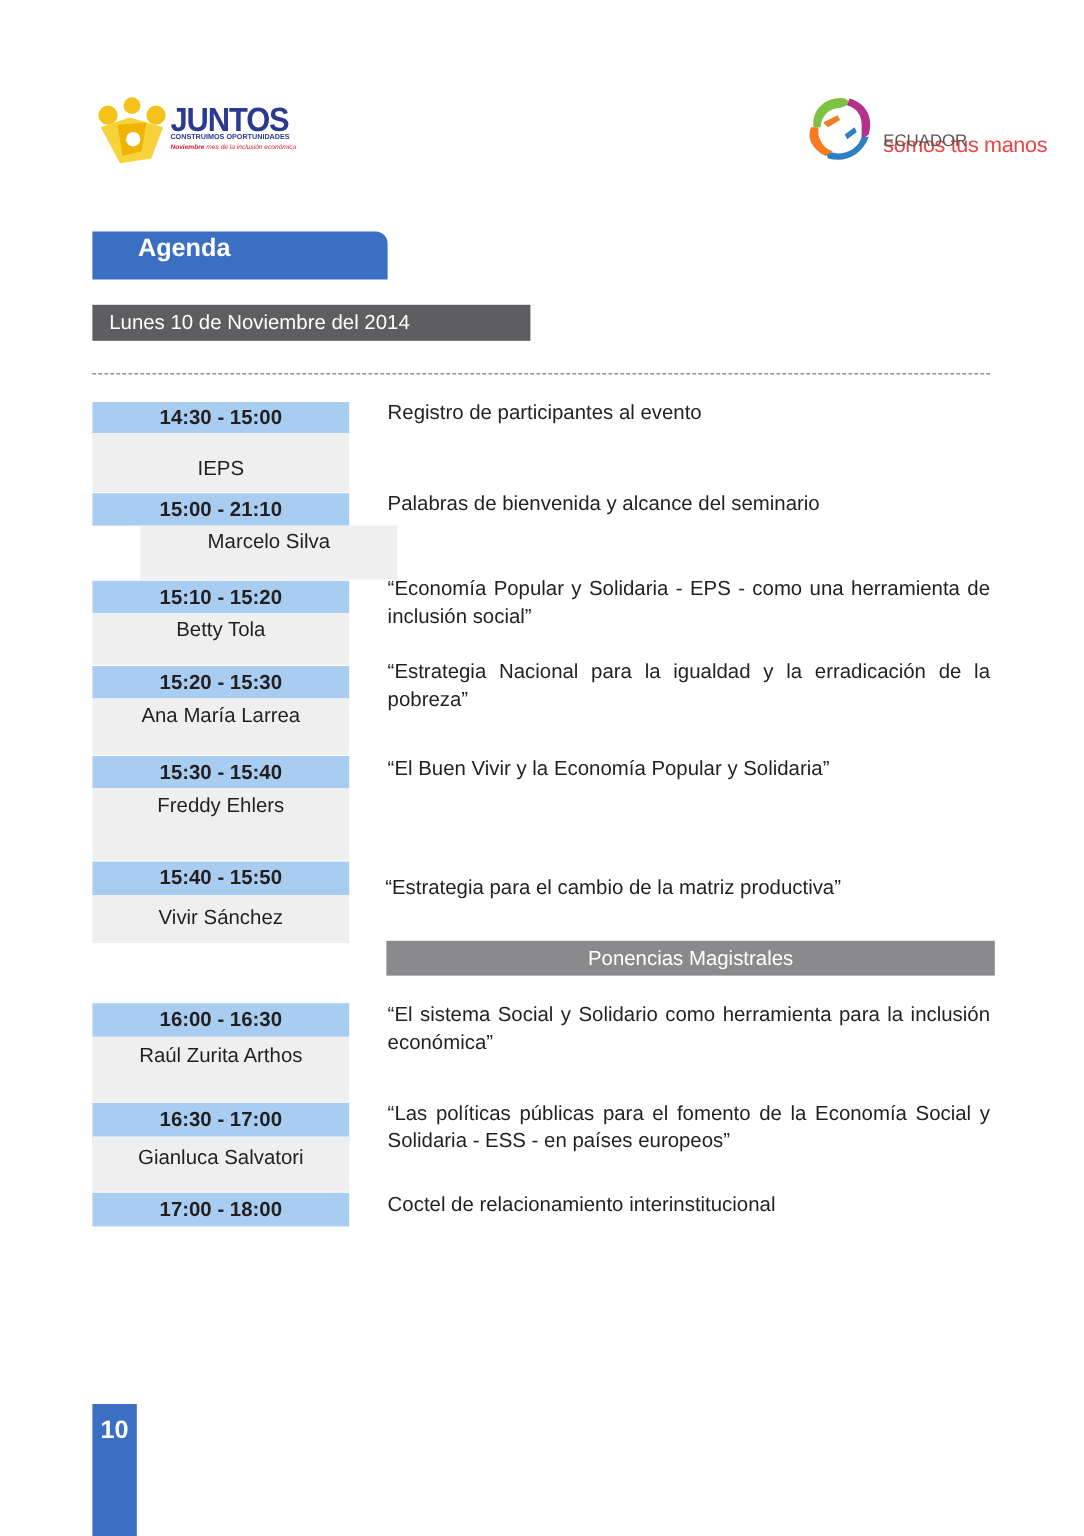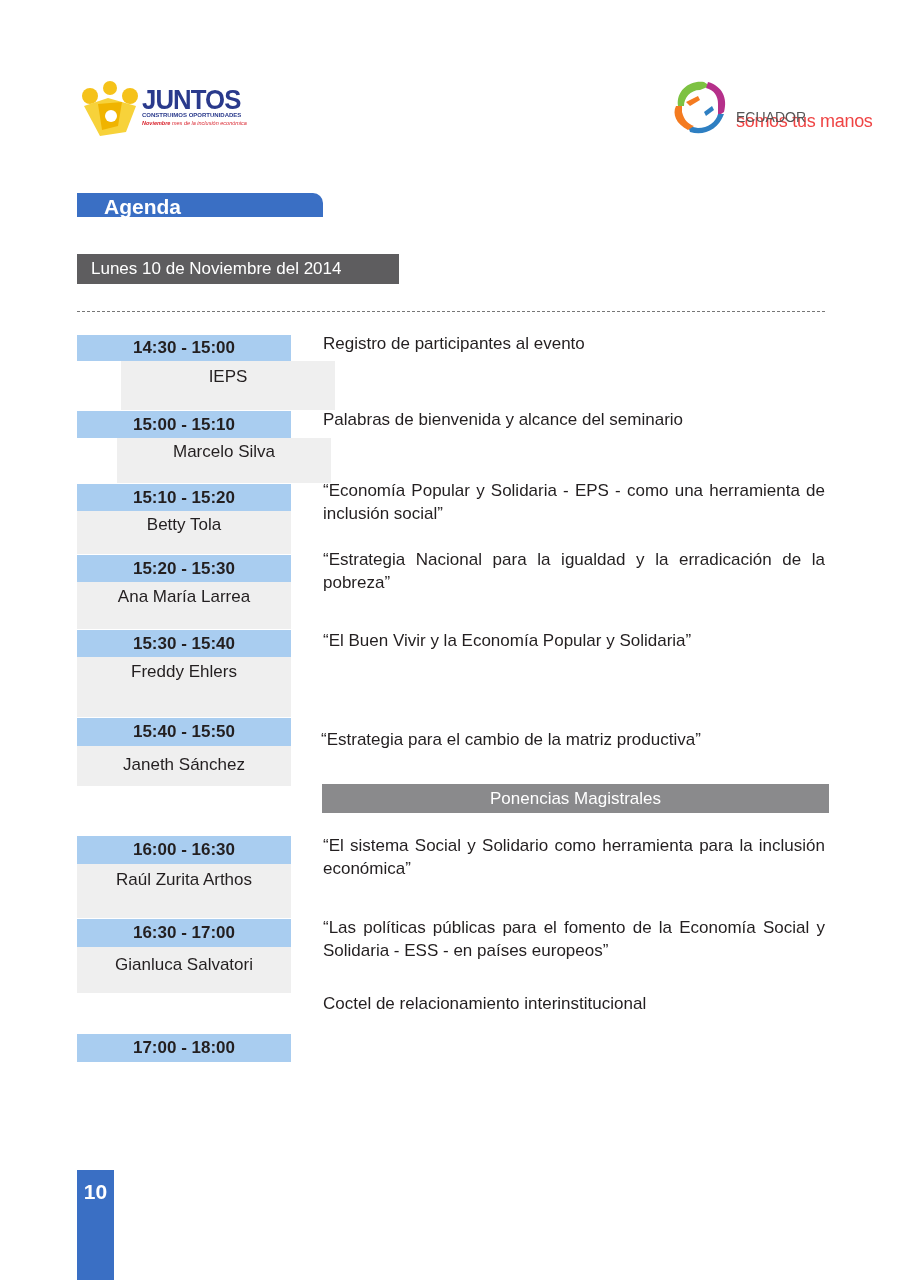--- a/index.html
+++ b/index.html
@@ -8,22 +8,22 @@
   
   .logo-left { left:78px; top:80px; width:155px; height:56px; }
   .juntos-title { position:absolute; left:64px; top:4px; font-weight:bold; font-size:28px; color:#2a3a8c; letter-spacing:-1px; font-family:"Liberation Sans", sans-serif; transform:scaleX(0.92); transform-origin:left; }
   .juntos-sub { position:absolute; left:64px; top:32px; font-size:6px; font-weight:bold; color:#2a3a8c; white-space:nowrap; }
   .juntos-tag { position:absolute; left:64px; top:40px; font-size:5.5px; color:#d9232d; font-style:italic; white-space:nowrap; }
   .juntos-tag b { font-weight:bold; }
   .logo-right { left:670px; top:76px; width:160px; height:64px; }
   .somos-line1 { position:absolute; left:66px; top:35px; font-size:18px; color:#ef4444; white-space:nowrap; letter-spacing:-0.3px; }
   .somos-line2 { position:absolute; left:66px; top:33px; font-size:14px; color:#555; white-space:nowrap; letter-spacing:0px; }
   
-  .agenda-tab { left:77px; top:193px; width:246px; height:24px; background:#3a6fc4; border-top-right-radius:10px; color:#fff; font-weight:bold; font-size:21px; line-height:28px; box-sizing:border-box; padding-left:27px; }
-  .date-bar { left:77px; top:254px; width:322px; height:30px; background:#5e5d5f; color:#fff; font-size:17px; line-height:30px; box-sizing:border-box; padding-left:14px; }
+  .agenda-tab { left:77px; top:193px; width:246px; height:40px; background:#3a6fc4; border-top-right-radius:10px; color:#fff; font-weight:bold; font-size:21px; line-height:28px; box-sizing:border-box; padding-left:38px; }
+  .date-bar { left:77px; top:254px; width:365px; height:30px; background:#5e5d5f; color:#fff; font-size:17px; line-height:30px; box-sizing:border-box; padding-left:14px; }
   .dashed { left:77px; top:311px; width:748px; border-top:1px dashed #777; }
   
   .time { position:absolute; left:77px; width:214px; background:#a9cdf0; text-align:center; font-weight:bold; font-size:17px; color:#231f20; }
   .who { position:absolute; left:77px; width:214px; background:#efefef; text-align:center; font-size:17px; color:#231f20; box-sizing:border-box; }
   .desc { position:absolute; left:323px; width:502px; font-size:17px; line-height:23px; text-align:justify; color:#231f20; }
   .section-bar { left:322px; top:784px; width:507px; height:29px; background:#8a8a8c; color:#fff; text-align:center; font-size:17px; line-height:29px; }
   .page-num { left:77px; top:1170px; width:37px; height:110px; background:#3a6fc4; color:#fff; font-weight:bold; font-size:21px; text-align:center; padding-top:10px; box-sizing:border-box; }
 </style>
 </head>
 <body>
@@ -55,50 +55,50 @@
   <div class="somos-line2">ECUADOR</div>
 </div>
 
 <div class="abs agenda-tab">Agenda</div>
 <div class="abs date-bar">Lunes 10 de Noviembre del 2014</div>
 <div class="abs dashed"></div>
 
 <div>
 
   <div class="time" style="top:335px;height:26px;line-height:26px;">14:30 - 15:00</div>
-  <div class="who" style="top:361px;height:49px;padding-top:6px;margin-left:44px;">IEPS</div>
+  <div class="who" style="top:361px;height:49px;padding-top:20px;">IEPS</div>
   <div class="desc" style="top:332px;">Registro de participantes al evento</div>
 
-  <div class="time" style="top:411px;height:27px;line-height:27px;">15:00 - 15:10</div>
+  <div class="time" style="top:411px;height:27px;line-height:27px;">15:00 - 21:10</div>
   <div class="who" style="top:438px;height:45px;padding-top:4px;margin-left:40px;">Marcelo Silva</div>
   <div class="desc" style="top:408px;">Palabras de bienvenida y alcance del seminario</div>
 
   <div class="time" style="top:484px;height:27px;line-height:27px;">15:10 - 15:20</div>
   <div class="who" style="top:511px;height:43px;padding-top:4px;">Betty Tola</div>
   <div class="desc" style="top:479px;">“Economía Popular y Solidaria - EPS - como una herramienta de inclusión social”</div>
 
   <div class="time" style="top:555px;height:27px;line-height:27px;">15:20 - 15:30</div>
   <div class="who" style="top:582px;height:47px;padding-top:5px;">Ana María Larrea</div>
   <div class="desc" style="top:548px;">“Estrategia Nacional para la igualdad y la erradicación de la pobreza”</div>
 
   <div class="time" style="top:630px;height:27px;line-height:27px;">15:30 - 15:40</div>
   <div class="who" style="top:657px;height:60px;padding-top:5px;">Freddy Ehlers</div>
   <div class="desc" style="top:629px;">“El  Buen Vivir y la Economía Popular y Solidaria”</div>
 
   <div class="time" style="top:718px;height:28px;line-height:28px;">15:40 - 15:50</div>
-  <div class="who" style="top:746px;height:40px;padding-top:9px;">Janeth Sánchez</div>
+  <div class="who" style="top:746px;height:40px;padding-top:9px;">Vivir Sánchez</div>
   <div class="desc" style="top:728px;left:321px;">“Estrategia para el cambio de la matriz productiva”</div>
 
   <div class="abs section-bar">Ponencias Magistrales</div>
 
   <div class="time" style="top:836px;height:28px;line-height:28px;">16:00 - 16:30</div>
   <div class="who" style="top:864px;height:54px;padding-top:6px;">Raúl Zurita Arthos</div>
   <div class="desc" style="top:834px;">“El sistema Social y Solidario como herramienta para  la inclusión económica”</div>
 
   <div class="time" style="top:919px;height:34px;line-height:28px;">16:30 - 17:00</div>
   <div class="who" style="top:947px;height:46px;padding-top:8px;">Gianluca Salvatori</div>
   <div class="desc" style="top:916px;">“Las políticas públicas para el fomento de la Economía Social y Solidaria - ESS - en países europeos”</div>
 
-  <div class="time" style="top:994px;height:28px;line-height:28px;margin-top:40px;">17:00 - 18:00</div>
+  <div class="time" style="top:994px;height:28px;line-height:28px;">17:00 - 18:00</div>
   <div class="desc" style="top:992px;"> Coctel de relacionamiento interinstitucional</div>
 </div>
 
 <div class="abs page-num">10</div>
 
 </body></html>

